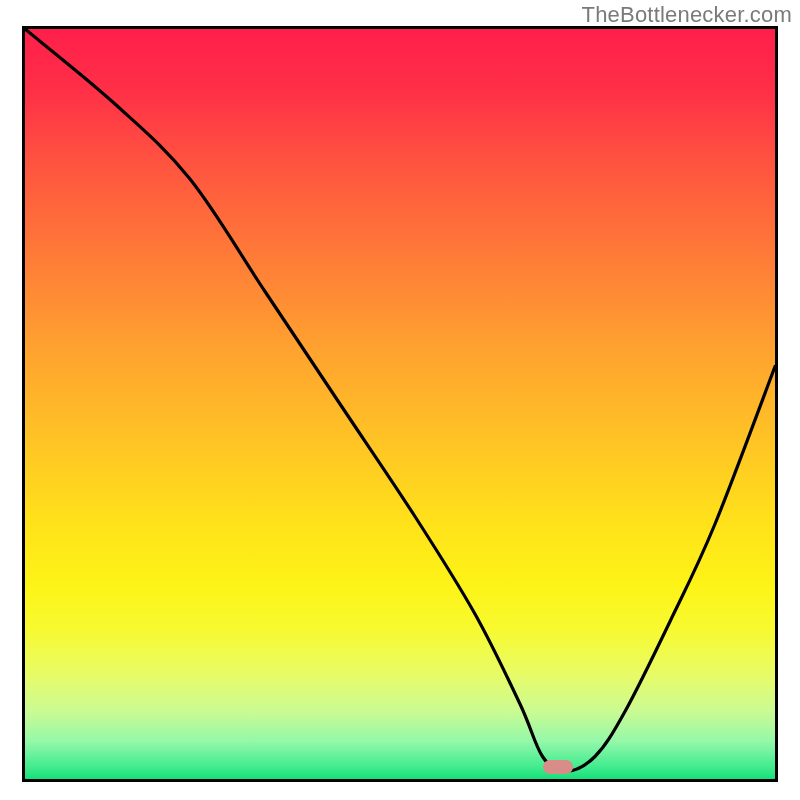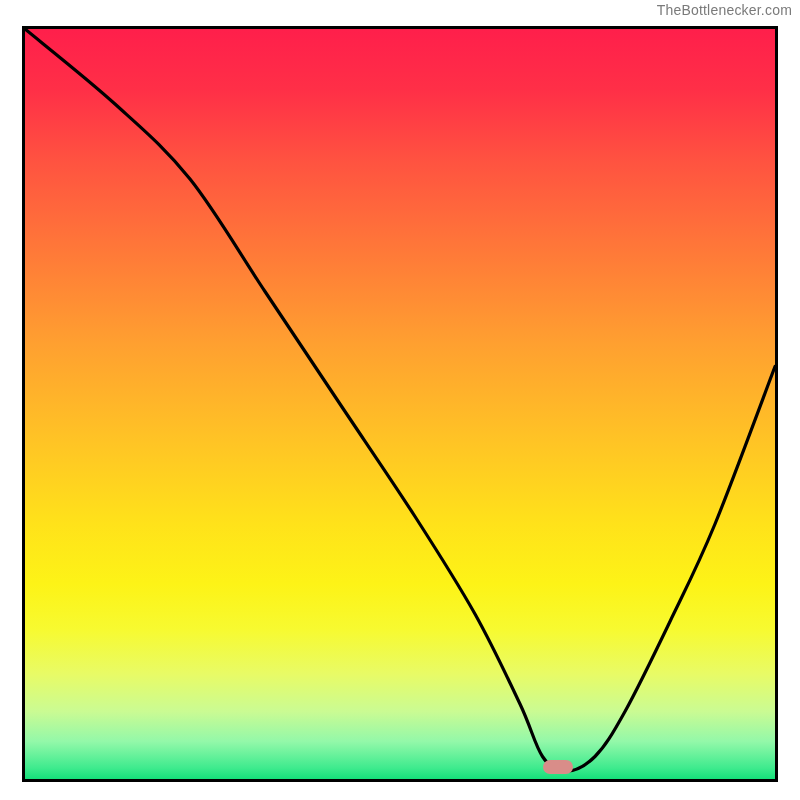--- a/index.html
+++ b/index.html
@@ -13,21 +13,21 @@
   }
   .wrap {
     position: relative;
     width: 800px;
     height: 800px;
   }
   .attrib {
     position: absolute;
     top: 2px;
     right: 8px;
-    font-size: 14px;
+    font-size: 22px;
     color: #7a7a7a;
     letter-spacing: 0.2px;
     font-weight: 400;
     margin-left: 44px;
   }
   .frame {
     position: absolute;
     left: 22px;
     top: 26px;
     width: 756px;

